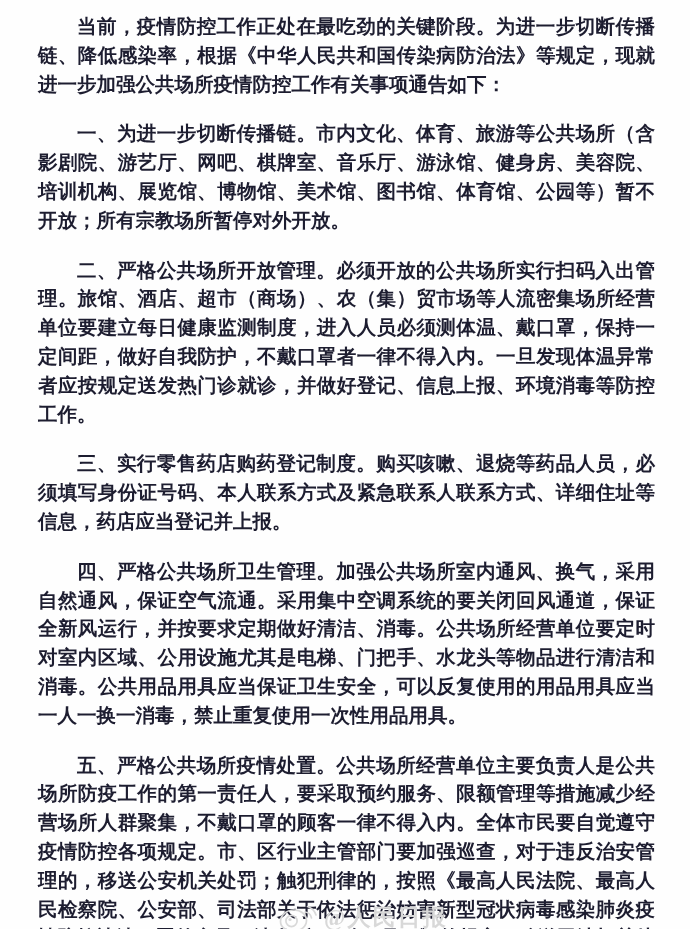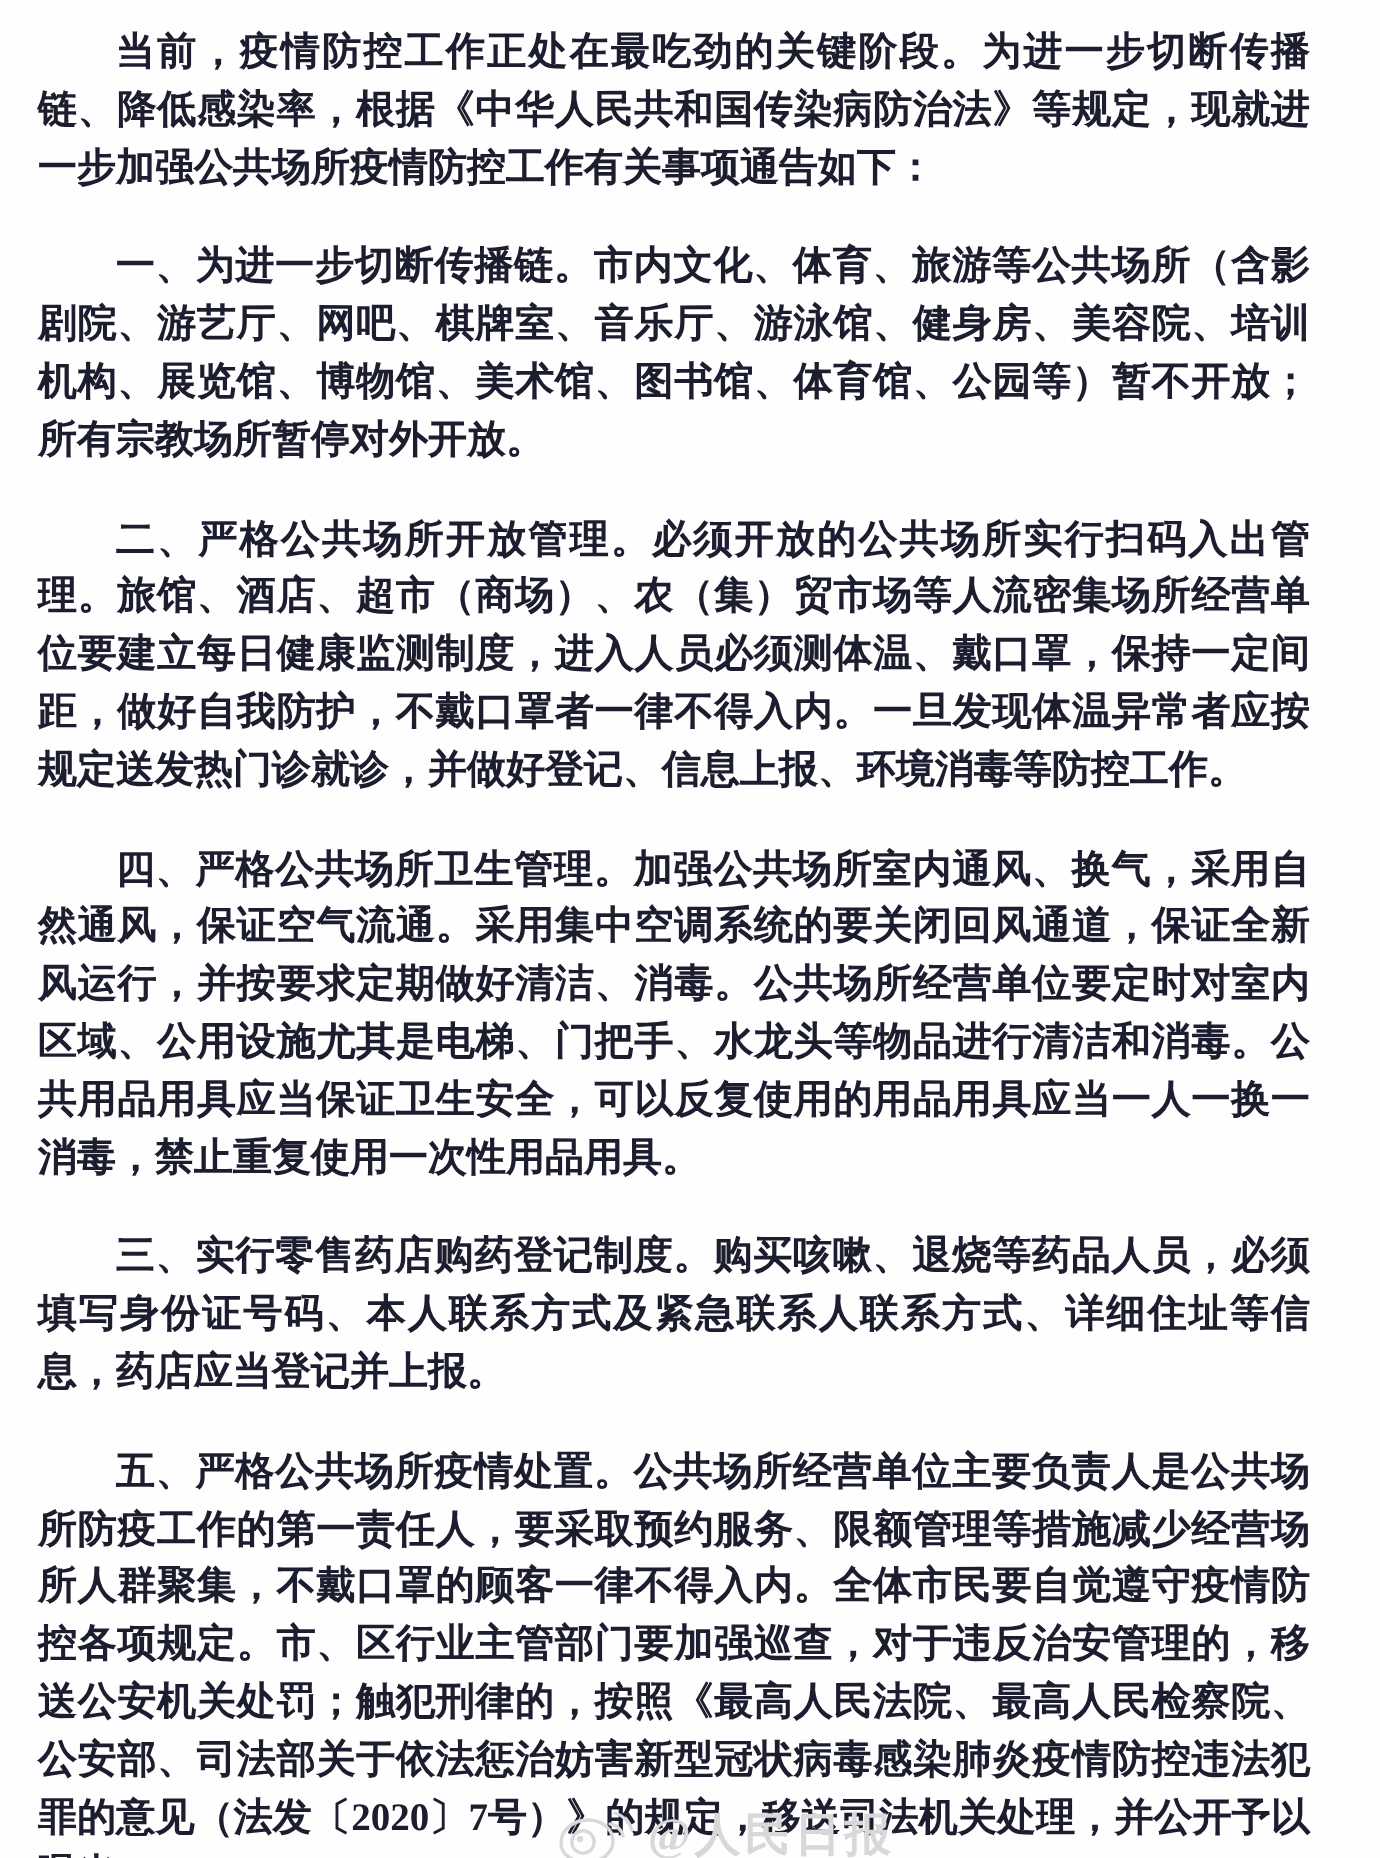--- a/index.html
+++ b/index.html
@@ -5,21 +5,21 @@
   html, body {
     margin: 0;
     padding: 0;
     background: #ffffff;
   }
   .page {
     position: relative;
     width: 690px;
     height: 929px;
     box-sizing: border-box;
-    padding: 13px 35px 0 19px;
+    padding: 13px 35px 0 38px;
     background: #fefefe;
     color: #1d1d30;
     font-family: "Liberation Serif", serif;
     font-weight: 600;
     font-size: 19.5px;
     line-height: 28.8px;
     overflow: hidden;
   }
   .para {
     margin: 0 0 21px 0;
@@ -49,23 +49,23 @@
 <body>
 
 <div class="page">
 
   <p class="para">当前，疫情防控工作正处在最吃劲的关键阶段。为进一步切断传播链、降低感染率，根据《中华人民共和国传染病防治法》等规定，现就进一步加强公共场所疫情防控工作有关事项通告如下：</p>
 
   <p class="para">一、为进一步切断传播链。市内文化、体育、旅游等公共场所（含影剧院、游艺厅、网吧、棋牌室、音乐厅、游泳馆、健身房、美容院、培训机构、展览馆、博物馆、美术馆、图书馆、体育馆、公园等）暂不开放；所有宗教场所暂停对外开放。</p>
 
   <p class="para">二、严格公共场所开放管理。必须开放的公共场所实行扫码入出管理。旅馆、酒店、超市（商场）、农（集）贸市场等人流密集场所经营单位要建立每日健康监测制度，进入人员必须测体温、戴口罩，保持一定间距，做好自我防护，不戴口罩者一律不得入内。一旦发现体温异常者应按规定送发热门诊就诊，并做好登记、信息上报、环境消毒等防控工作。</p>
 
+  <p class="para">三、实行零售药店购药登记制度。购买咳嗽、退烧等药品人员，必须填写身份证号码、本人联系方式及紧急联系人联系方式、详细住址等信息，药店应当登记并上报。</p>
+
   <p class="para">四、严格公共场所卫生管理。加强公共场所室内通风、换气，采用自然通风，保证空气流通。采用集中空调系统的要关闭回风通道，保证全新风运行，并按要求定期做好清洁、消毒。公共场所经营单位要定时对室内区域、公用设施尤其是电梯、门把手、水龙头等物品进行清洁和消毒。公共用品用具应当保证卫生安全，可以反复使用的用品用具应当一人一换一消毒，禁止重复使用一次性用品用具。</p>
-
-  <p class="para">三、实行零售药店购药登记制度。购买咳嗽、退烧等药品人员，必须填写身份证号码、本人联系方式及紧急联系人联系方式、详细住址等信息，药店应当登记并上报。</p>
 
   <p class="para">五、严格公共场所疫情处置。公共场所经营单位主要负责人是公共场所防疫工作的第一责任人，要采取预约服务、限额管理等措施减少经营场所人群聚集，不戴口罩的顾客一律不得入内。全体市民要自觉遵守疫情防控各项规定。市、区行业主管部门要加强巡查，对于违反治安管理的，移送公安机关处罚；触犯刑律的，按照《最高人民法院、最高人民检察院、公安部、司法部关于依法惩治妨害新型冠状病毒感染肺炎疫情防控违法犯罪的意见（法发〔2020〕7号）》的规定，移送司法机关处理，并公开予以曝光。</p>
 
   <div class="watermark">
     <span>
       <svg width="40" height="32" viewBox="0 0 40 32" fill="none">
         <path d="M17 8 C9 8 3.5 13.5 3.5 19.5 C3.5 25.5 9.5 29 16.5 29 C24.5 29 29.5 24 29.5 18.5 C29.5 12.5 24 8 17 8 Z" stroke="#d9d9d9" stroke-width="1.7"></path>
         <circle cx="14.5" cy="19" r="5.6" stroke="#d9d9d9" stroke-width="1.7"></circle>
         <circle cx="13" cy="17.5" r="1.6" fill="#d9d9d9"></circle>
         <path d="M28 10 a7.5 7.5 0 0 1 6.5 6" stroke="#d9d9d9" stroke-width="1.7" stroke-linecap="round"></path>

